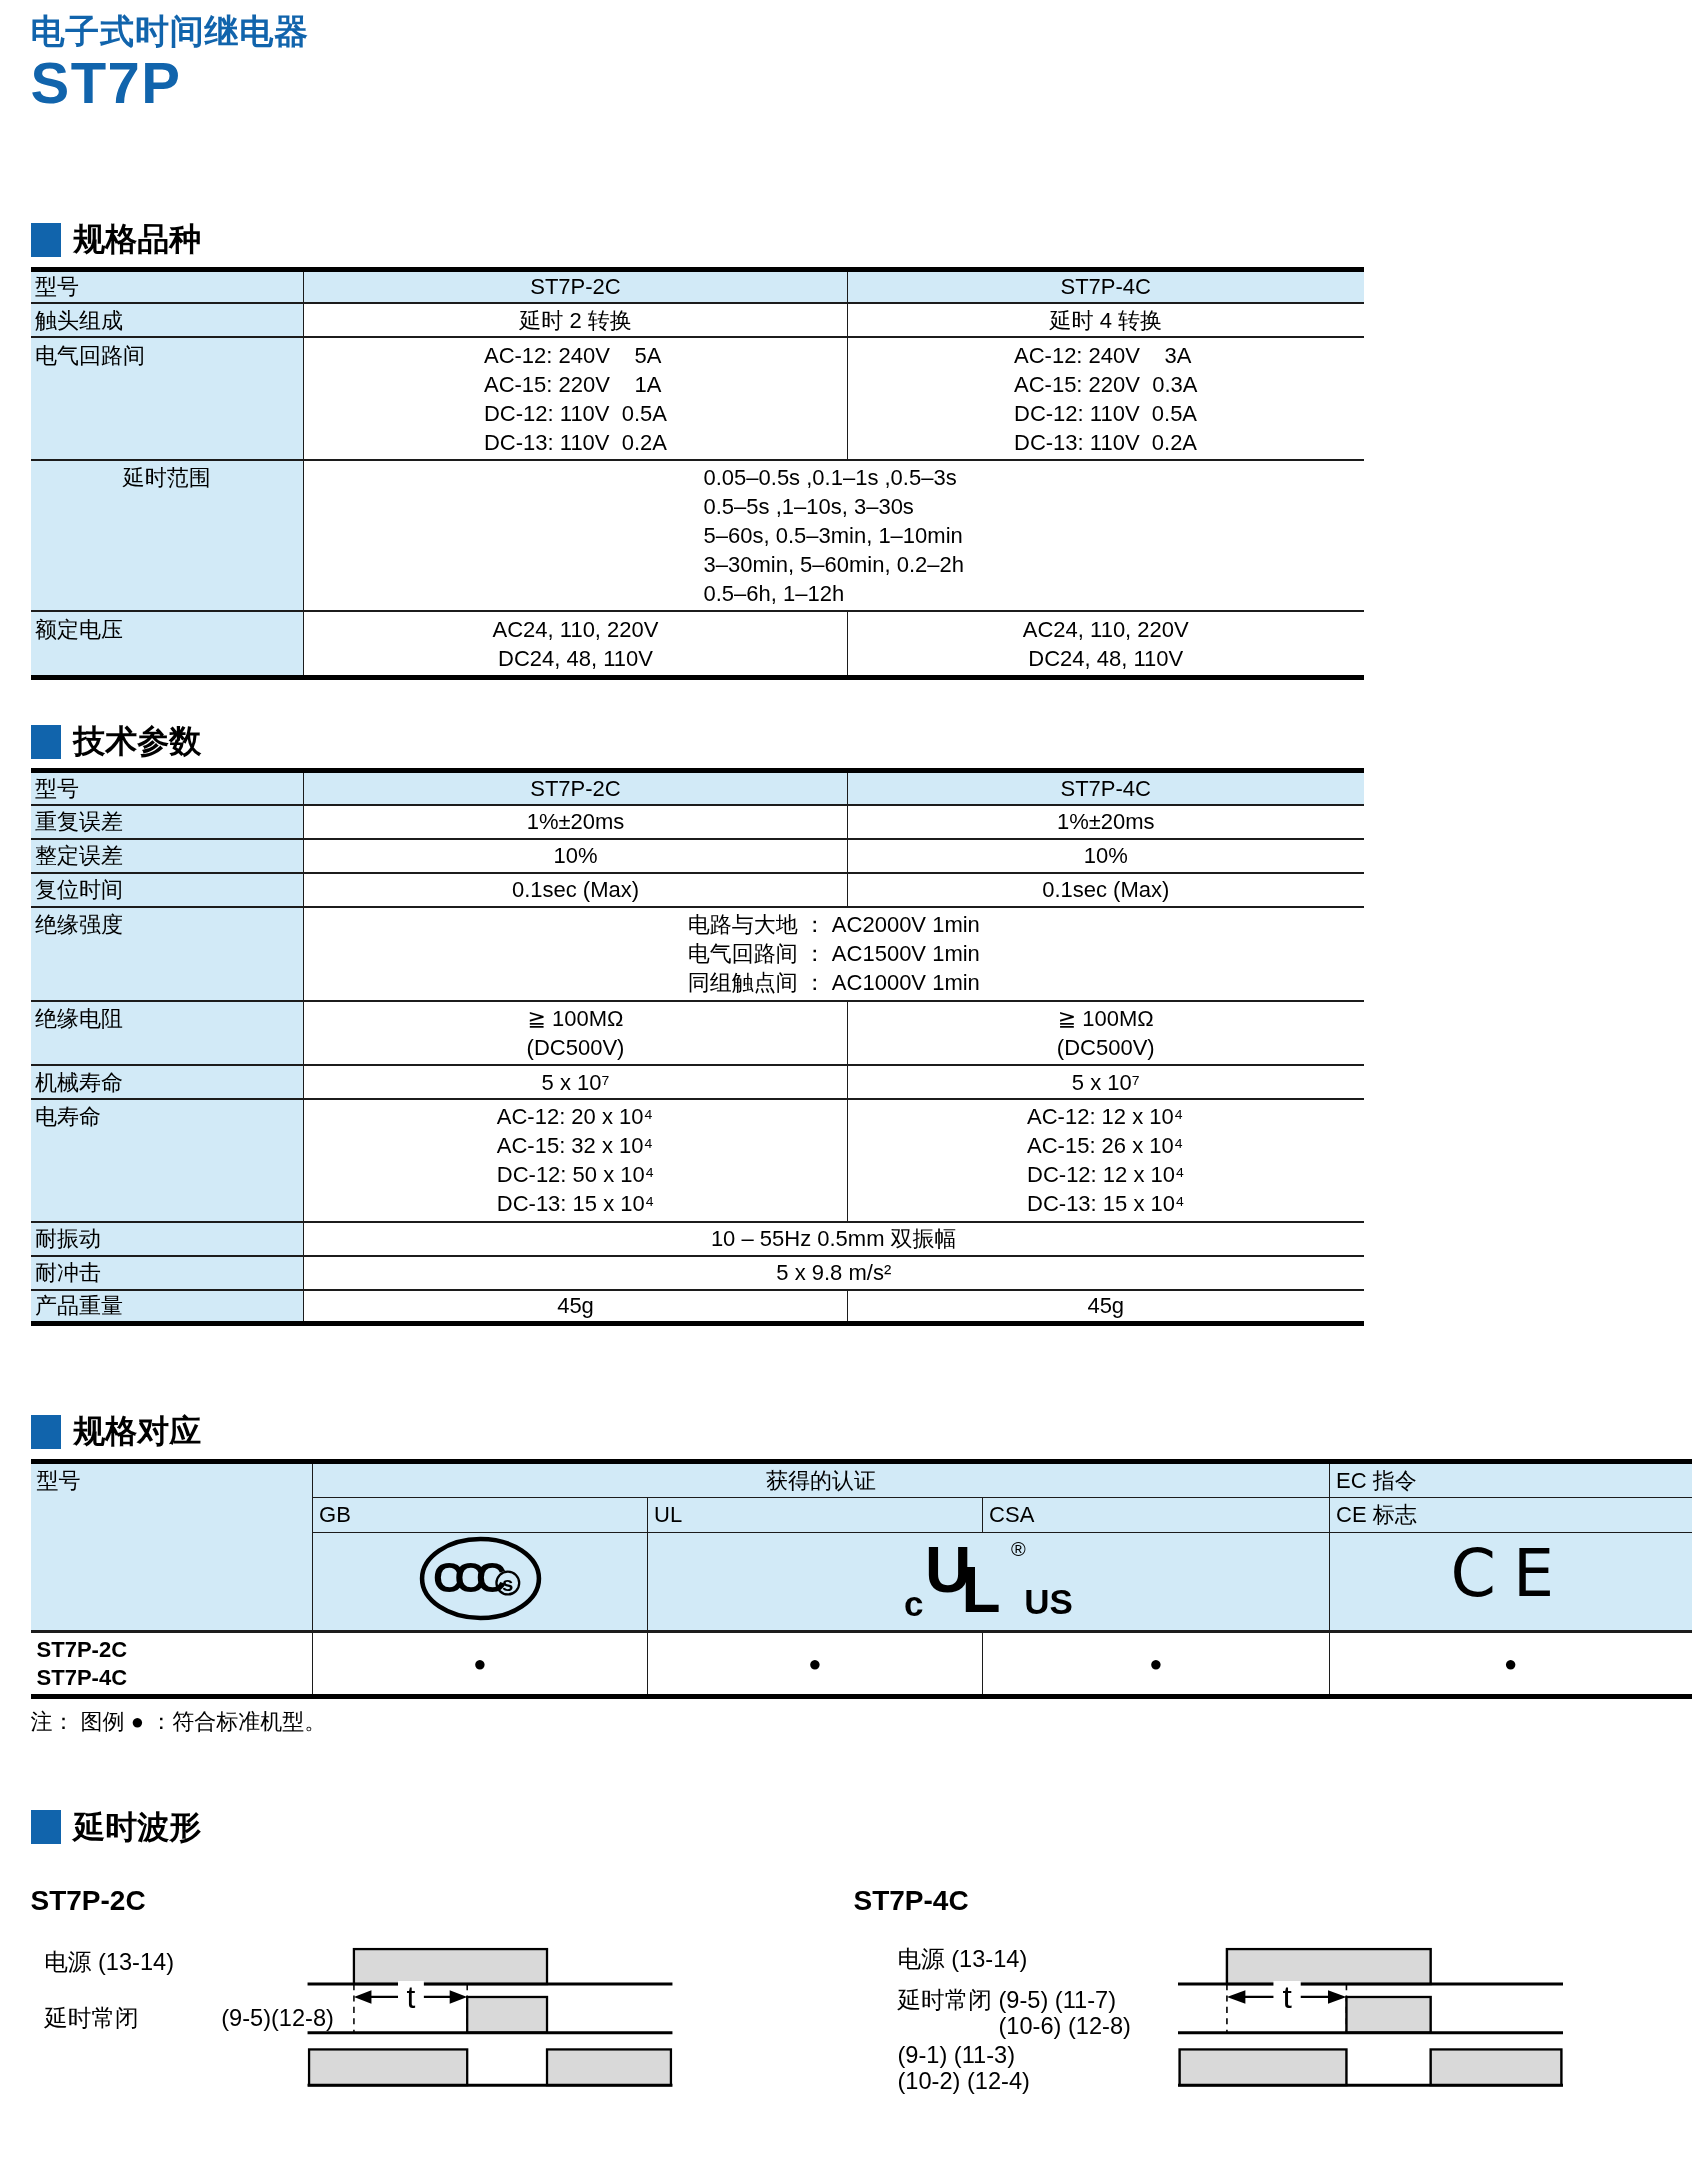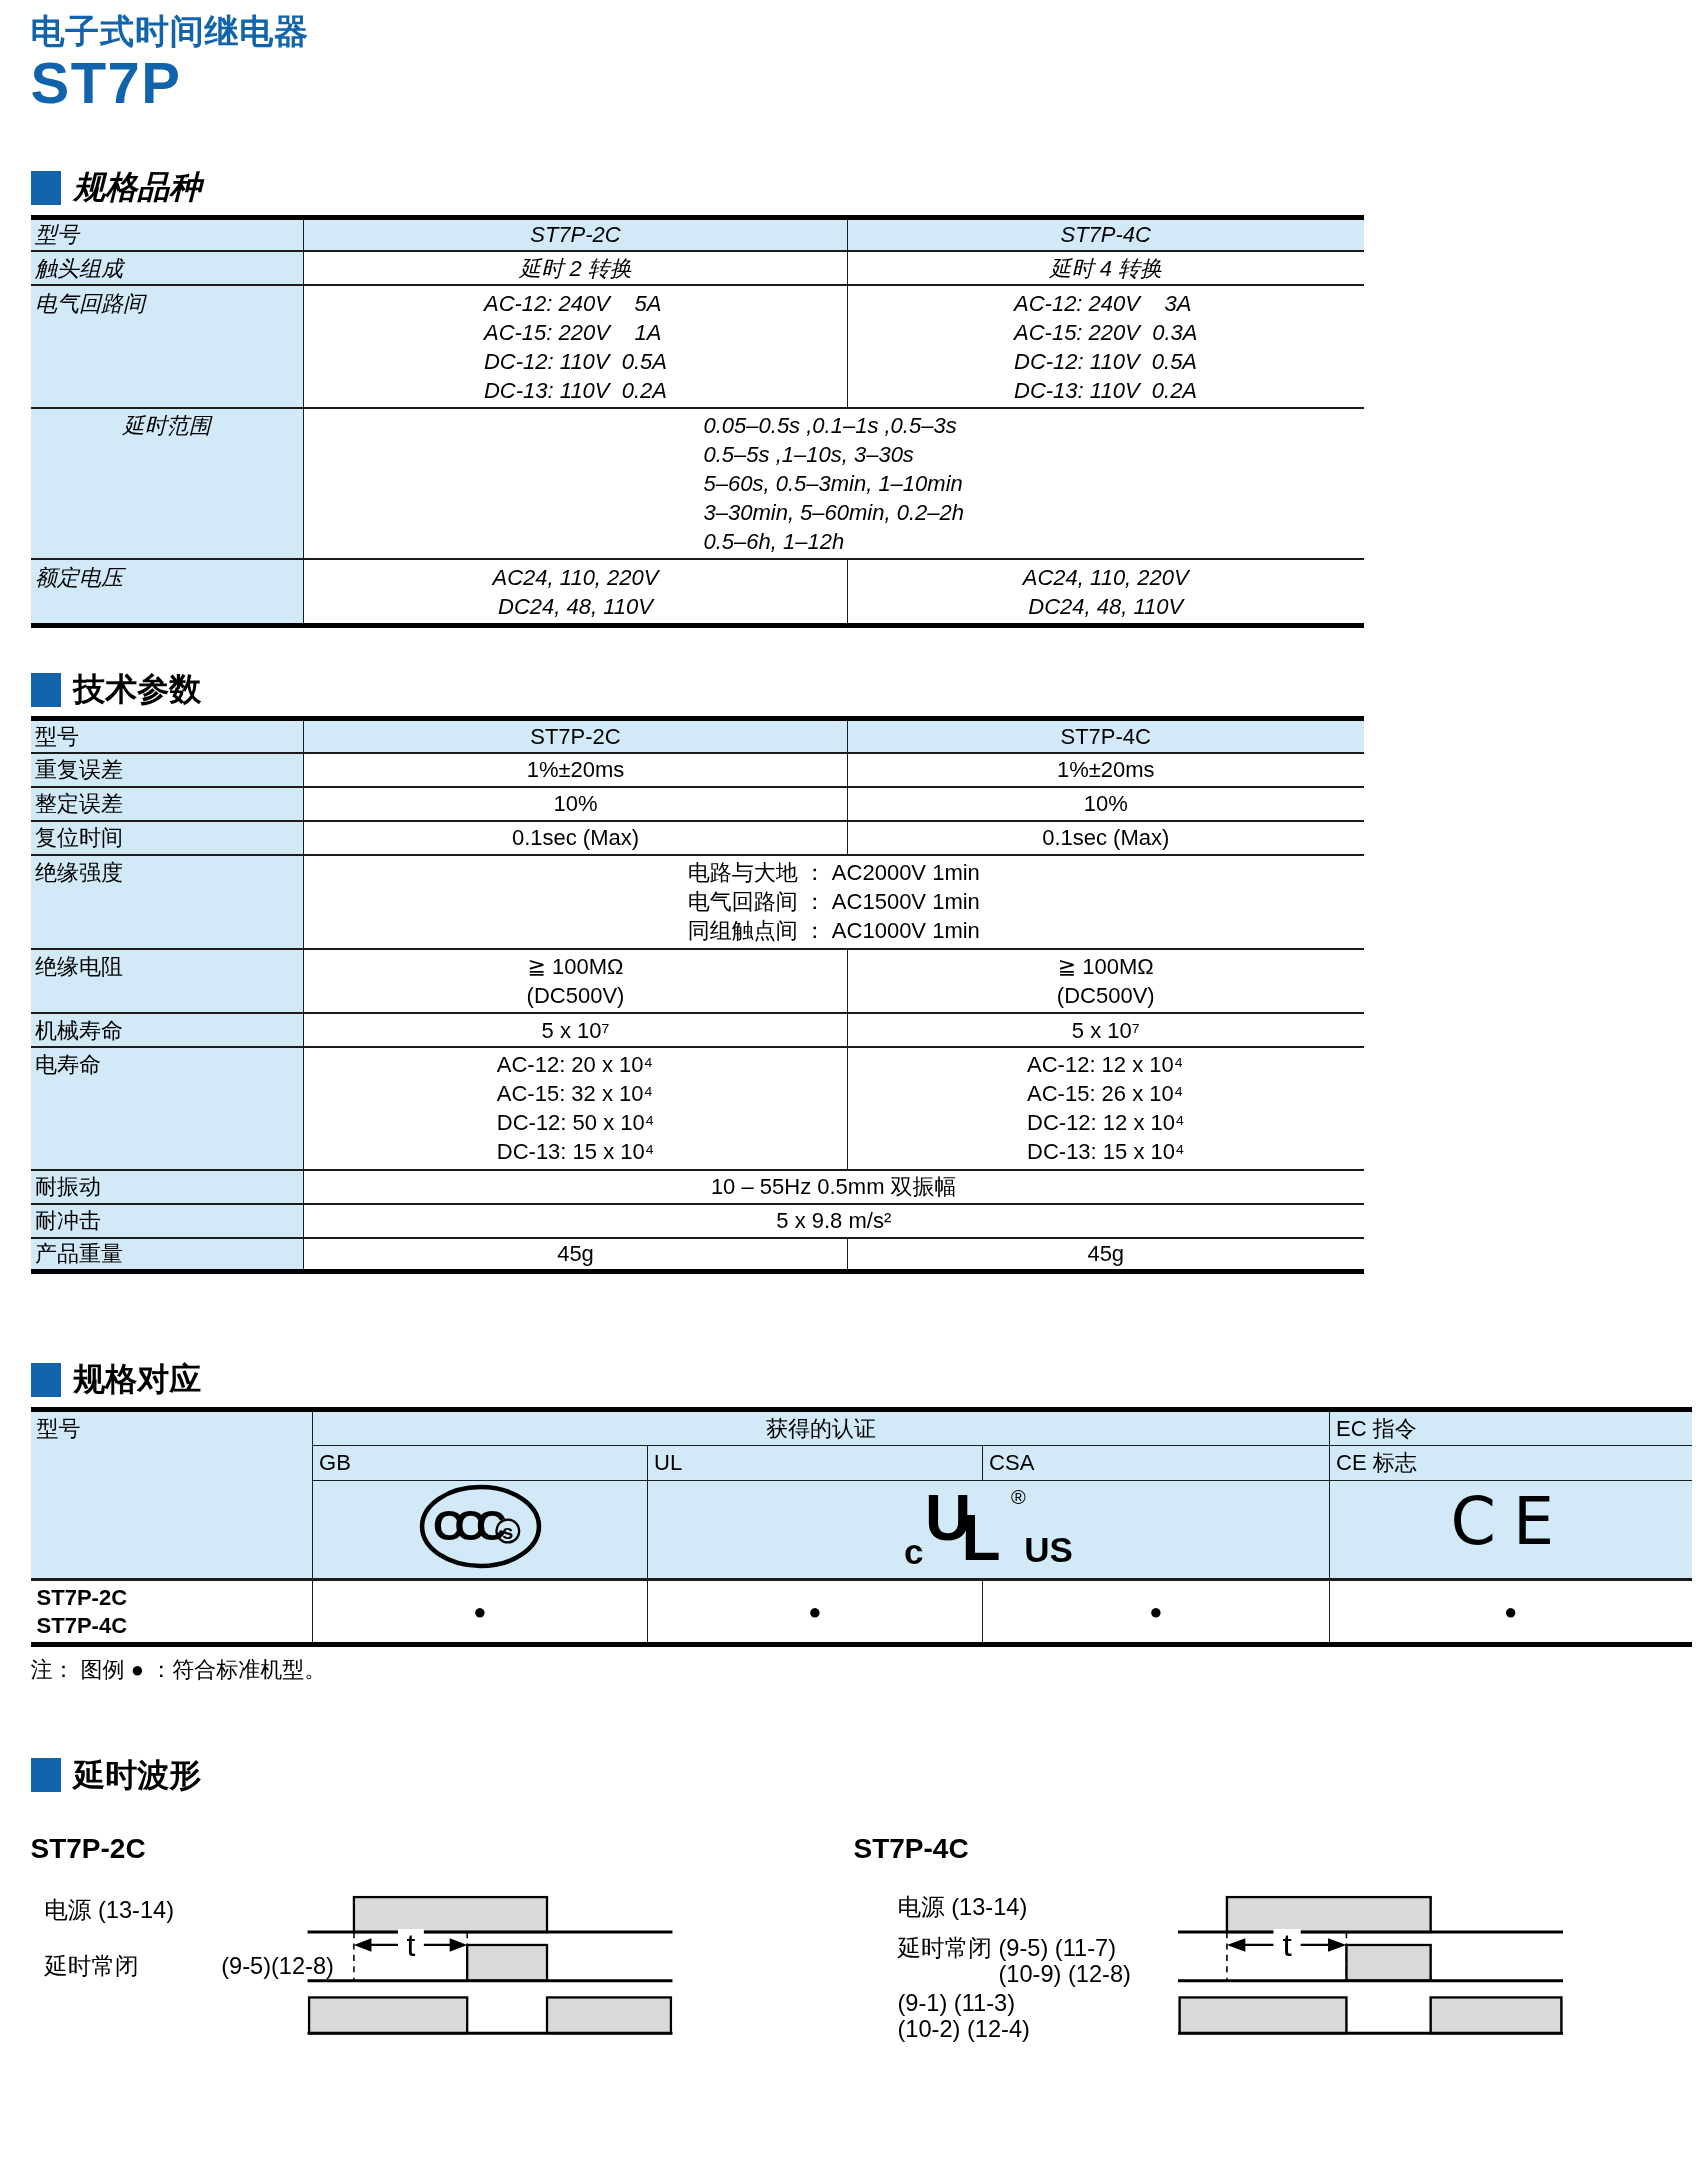--- a/index.html
+++ b/index.html
@@ -31,21 +31,21 @@
   table.dtab td { border-top:2.3px solid var(--line); border-left:1.5px solid var(--line);
                   font-size:22px; line-height:29px; vertical-align:middle; padding:2.3px 4.6px; }
   table.dtab td:first-child { border-left:none; }
   td.lbl { background:var(--table_blue); text-align:left; padding-left:9.1px; }
   td.val { text-align:center; }
   .pre  { display:inline-block; text-align:left; white-space:pre; }
   .prec { white-space:pre; text-align:center; }
   tr.hrow td { height:34px; padding-top:0.8px; padding-bottom:0.8px; }
   td.hval { background:var(--table_blue); text-align:center; }
 
-  .sec-spec  { margin-top:56px;font-style:italic; }
+  .sec-spec  { margin-top:108px; }
   .sec-spec table { margin-top:9.1px; }
   .sec-tech  { margin-top:44px; }
   .sec-tech table { margin-top:9.1px; }
 
   
   .sec-std { margin-top:88px; }
   table.std { border-collapse:collapse; table-layout:fixed; width:1660px; margin-top:9.1px;
               border-top:5.3px solid #000; border-bottom:5.3px solid #000; }
   table.std td { border-top:1.5px solid var(--line); border-left:1.5px solid var(--line);
                  font-size:22px; line-height:27.4px; padding:3px 6.1px; }
@@ -341,21 +341,21 @@
 
       <div class="wave-col-r">
         <div class="wmodel">ST7P-4C</div>
         <div class="wdiag">
           <div class="wl" style="left:44px; top:3px;">
             <span>电源 (13-14)</span>
           </div>
           <div class="wl" style="left:44px; top:44px;">
             <span class="wname4c">延时常闭</span>
               <span class="wpins">(9-5) (11-7)
-(10-9) (12-8)</span>
+(10-6) (12-8)</span>
           </div>
           <div class="wl" style="left:44px; top:99px;">
             <span class="wpins">(9-1) (11-3)
 (10-2) (12-4)</span>
           </div>
           <svg class="wsvg" style="left:324px;" width="385" height="149" viewBox="0 0 480 196" preserveAspectRatio="none">
             <rect class="gfill" x="61" y="8" width="254" height="46"></rect>
             <line class="bline" x1="0" y1="54" x2="480" y2="54"></line>
             <line class="dline" x1="61" y1="54" x2="61" y2="118"></line>
             <line class="dline" x1="210" y1="54" x2="210" y2="118"></line>

